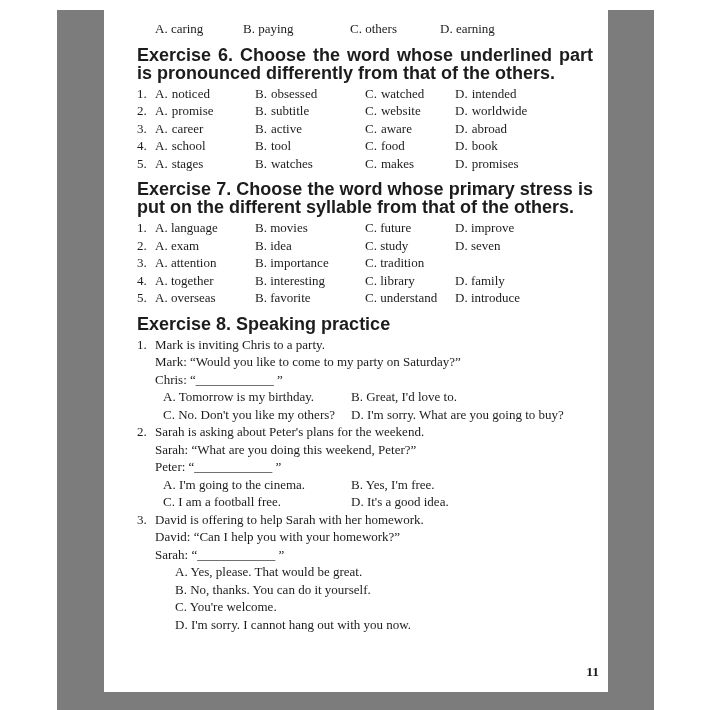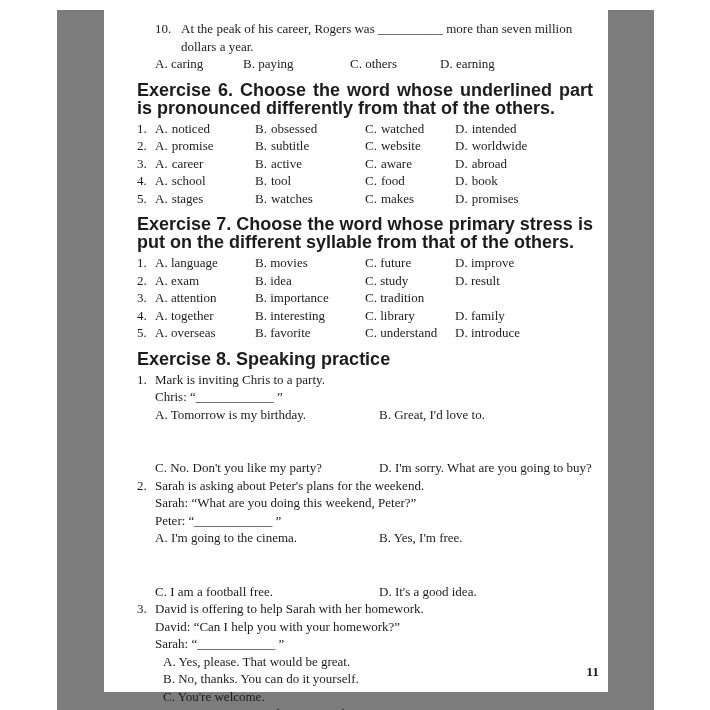--- a/index.html
+++ b/index.html
@@ -21,40 +21,36 @@
   .qnum{width:26px;flex:none;}
   .qtext{flex:1;}
   .q10opts{display:grid;grid-template-columns:88px 107px 90px auto;margin-left:18px;white-space:nowrap;}
 
   .exrow{display:grid;grid-template-columns:18px 100px 110px 90px auto;white-space:nowrap;}
   .olabel{margin-right:4px;}
 
   .ex8item{display:flex;}
   .inum{width:18px;flex:none;}
   .ibody{flex:1;}
-  .opt2{display:grid;grid-template-columns:188px auto;margin-left:0;white-space:nowrap;gap:36px;}
-  .opt1{margin-left:8px;}
+  .opt2{display:grid;grid-template-columns:188px auto;margin-left:8px;white-space:nowrap;}
+  .opt1{margin-left:20px;}
 
   .pagenum{
     position:absolute;right:9px;bottom:12px;
     font-weight:700;font-size:13.5px;
   }
 </style>
 </head>
 <body>
 
 <div class="backdrop"></div>
 
 <div class="page">
   <div class="content">
 
-    <div class="q10">
-      <span class="qnum">10.</span>
-      <span class="qtext">At the peak of his career, Rogers was __________ more than seven million dollars a year.</span>
-    </div>
     <div class="q10opts">
       <span>A. caring</span>
       <span>B. paying</span>
       <span>C. others</span>
       <span>D. earning</span>
     </div>
 
     <div class="exh">Exercise 6. Choose the word whose underlined part is pronounced differently from that of the others.</div>
 
     <div class="exrow">
@@ -104,21 +100,21 @@
       <span>A. language</span>
       <span>B. movies</span>
       <span>C. future</span>
       <span>D. improve</span>
     </div>
     <div class="exrow">
       <span>2.</span>
       <span>A. exam</span>
       <span>B. idea</span>
       <span>C. study</span>
-      <span>D. result</span>
+      <span>D. seven</span>
     </div>
     <div class="exrow">
       <span>3.</span>
       <span>A. attention</span>
       <span>B. importance</span>
       <span>C. tradition</span>
     </div>
     <div class="exrow">
       <span>4.</span>
       <span>A. together</span>
@@ -133,25 +129,26 @@
       <span>C. understand</span>
       <span>D. introduce</span>
     </div>
 
     <div class="exh">Exercise 8. Speaking practice</div>
 
     <div class="ex8item">
       <span class="inum">1.</span>
       <div class="ibody">
         <div>Mark is inviting Chris to a party.</div>
+        <div>Mark: “Would you like to come to my party on Saturday?”</div>
         <div>Chris: “____________  ”</div>
         <div class="opt2">
           <span>A. Tomorrow is my birthday.</span>
           <span>B. Great, I'd love to.</span>
-          <span>C. No. Don't you like my party?</span>
+          <span>C. No. Don't you like my others?</span>
           <span>D. I'm sorry. What are you going to buy?</span>
         </div>
       </div>
     </div>
 
     <div class="ex8item">
       <span class="inum">2.</span>
       <div class="ibody">
         <div>Sarah is asking about Peter's plans for the weekend.</div>
         <div>Sarah: “What are you doing this weekend, Peter?”</div>

